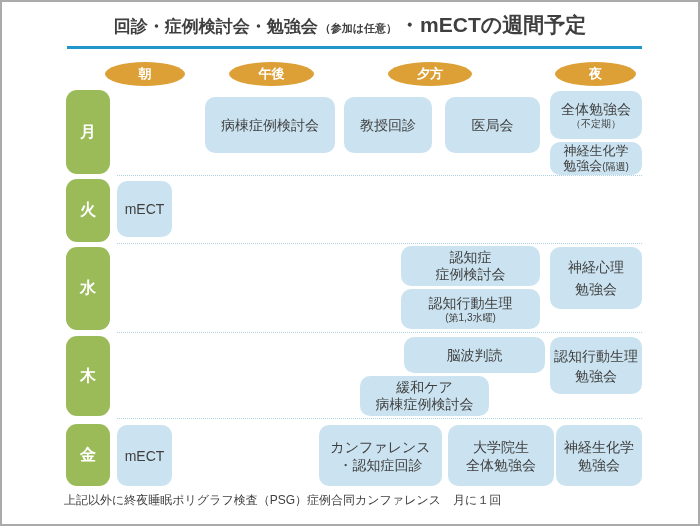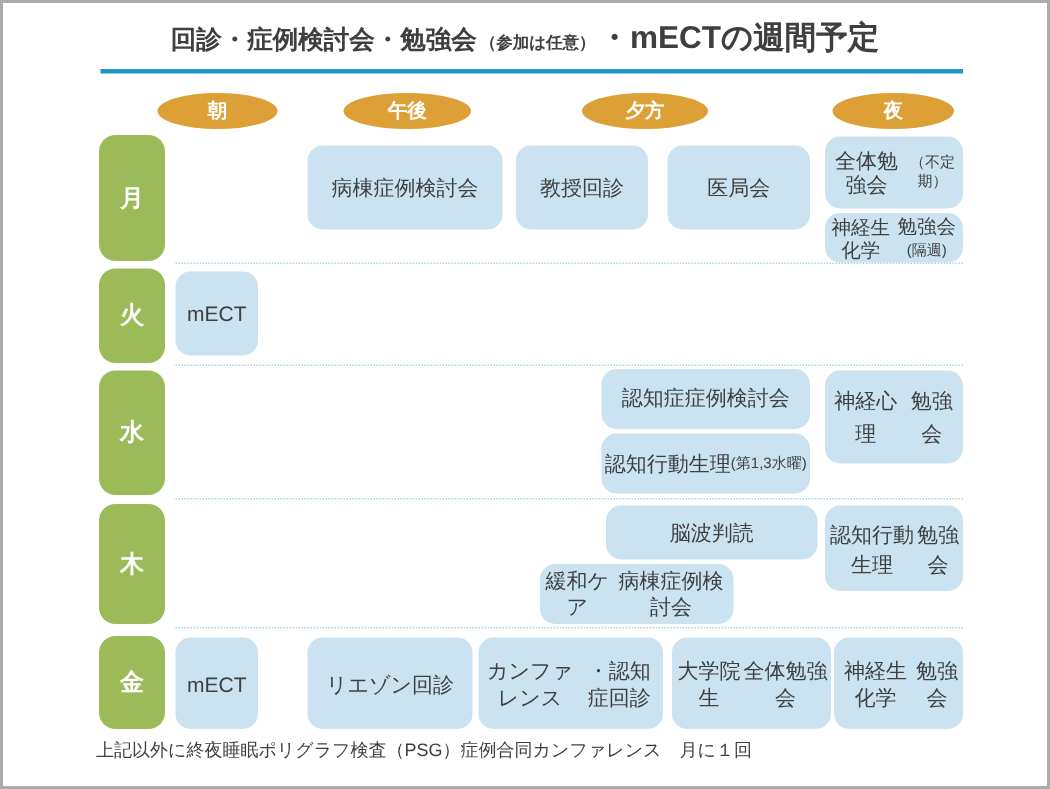--- a/index.html
+++ b/index.html
@@ -19,21 +19,21 @@
     display:flex;align-items:center;justify-content:center;
   }
   .day{
     position:absolute;border-radius:11px;background:var(--day,#9bbb59);
     color:#fff;font-weight:bold;font-size:16px;
     display:flex;align-items:center;justify-content:center;
   }
   .card{
     position:absolute;border-radius:10px;background:var(--card,#cbe3f0);
     font-size:14px;line-height:18px;text-align:center;
-    display:flex;flex-direction:row;align-items:center;justify-content:center;
+    display:flex;flex-direction:column;align-items:center;justify-content:center;
     padding:1px 2px;box-sizing:border-box;
   }
   .card .small{font-size:10px;line-height:13px;}
   .card .suffix{font-size:10px;}
   .sep{position:absolute;left:115px;width:525px;height:0;border-top:1px dotted var(--separator,#aed2e6);}
   .footer{position:absolute;left:62px;top:490px;font-size:12px;color:var(--text,#3f3f3f);}
 </style>
 </head>
 <body>
 
@@ -91,24 +91,20 @@
       <div class="line"><span>緩和ケア</span></div>
       <div class="line"><span>病棟症例検討会</span></div>
     </div>
     <div class="card" style="left: 548px; top: 335px; width: 92px; height: 57px; font-size: 14px; line-height: 20px;">
       <div class="line"><span>認知行動生理</span></div>
       <div class="line"><span>勉強会</span></div>
     </div>
     <div class="card" style="left: 115px; top: 423px; width: 55px; height: 61px;">
       <div class="line"><span>mECT</span></div>
     </div>
-    <div class="card" style="left: 203px; top: 423px; width: 110px; height: 61px;">
-      <div class="line"><span>リエゾン</span></div>
-      <div class="line"><span>回診</span></div>
-    </div>
     <div class="card" style="left: 317px; top: 423px; width: 123px; height: 61px;">
       <div class="line"><span>カンファレンス</span></div>
       <div class="line"><span>・認知症回診</span></div>
     </div>
     <div class="card" style="left: 446px; top: 423px; width: 106px; height: 61px;">
       <div class="line"><span>大学院生</span></div>
       <div class="line"><span>全体勉強会</span></div>
     </div>
     <div class="card" style="left: 554px; top: 423px; width: 86px; height: 61px;">
       <div class="line"><span>神経生化学</span></div>

